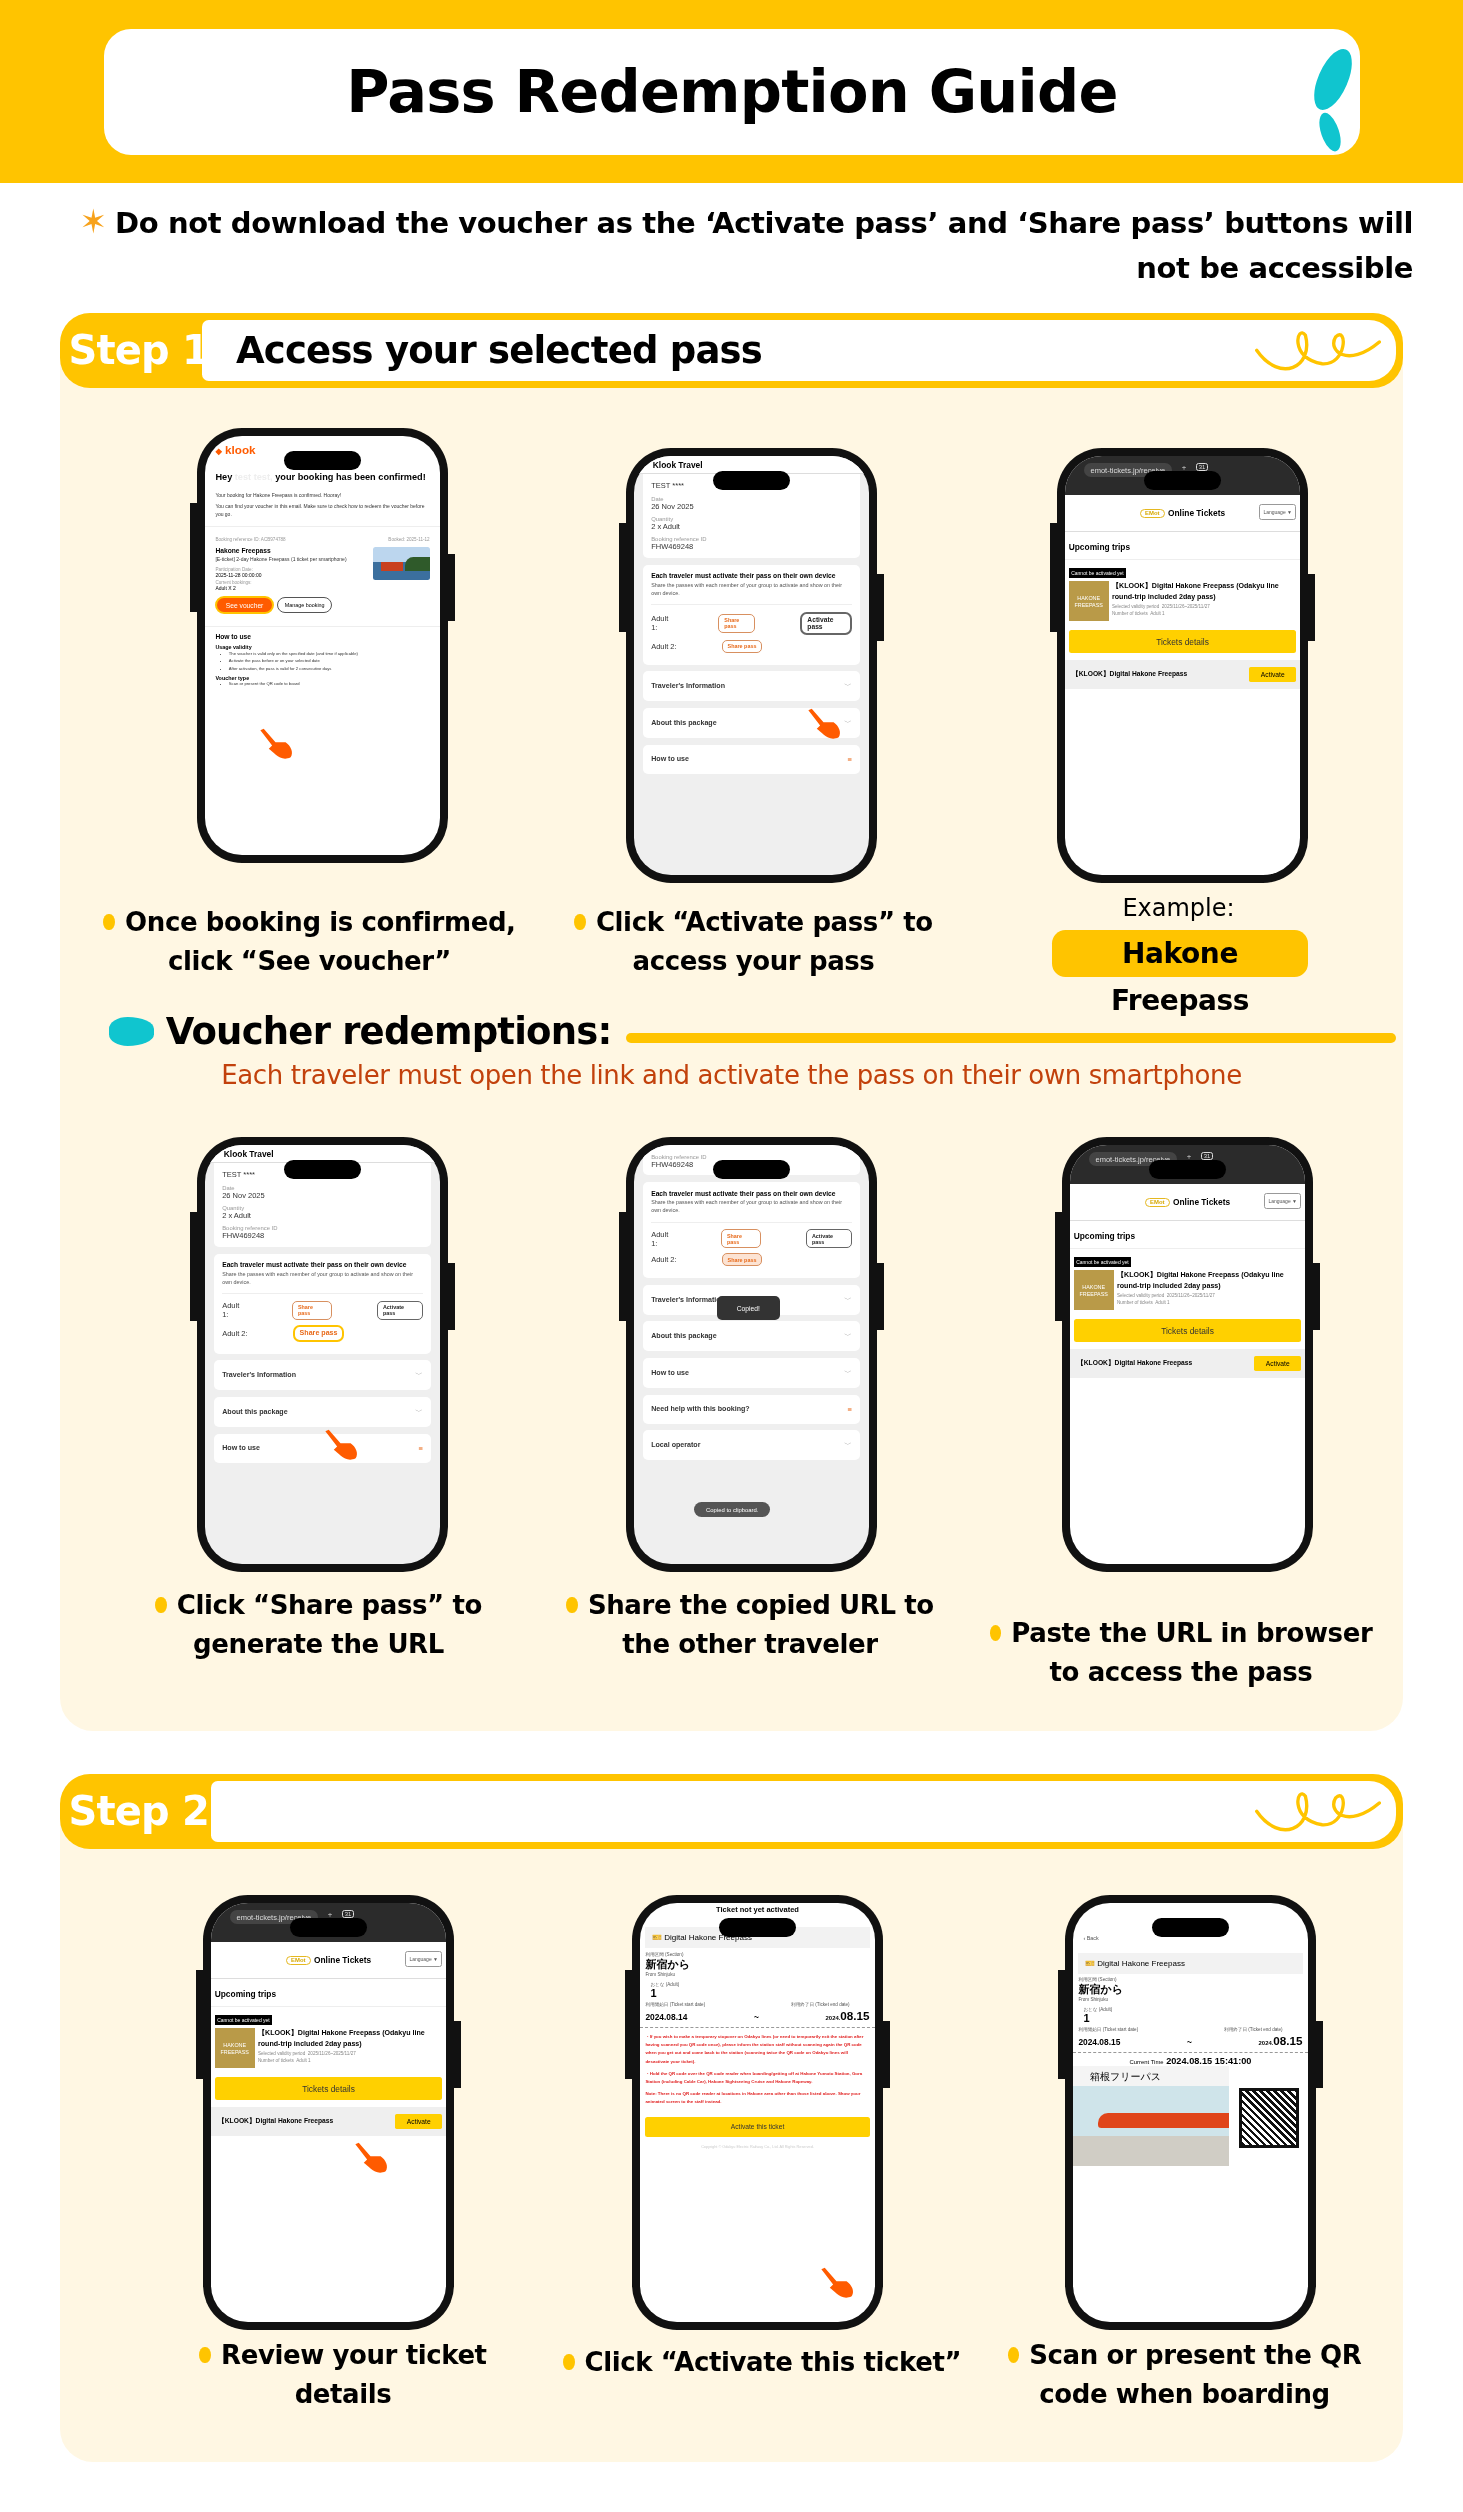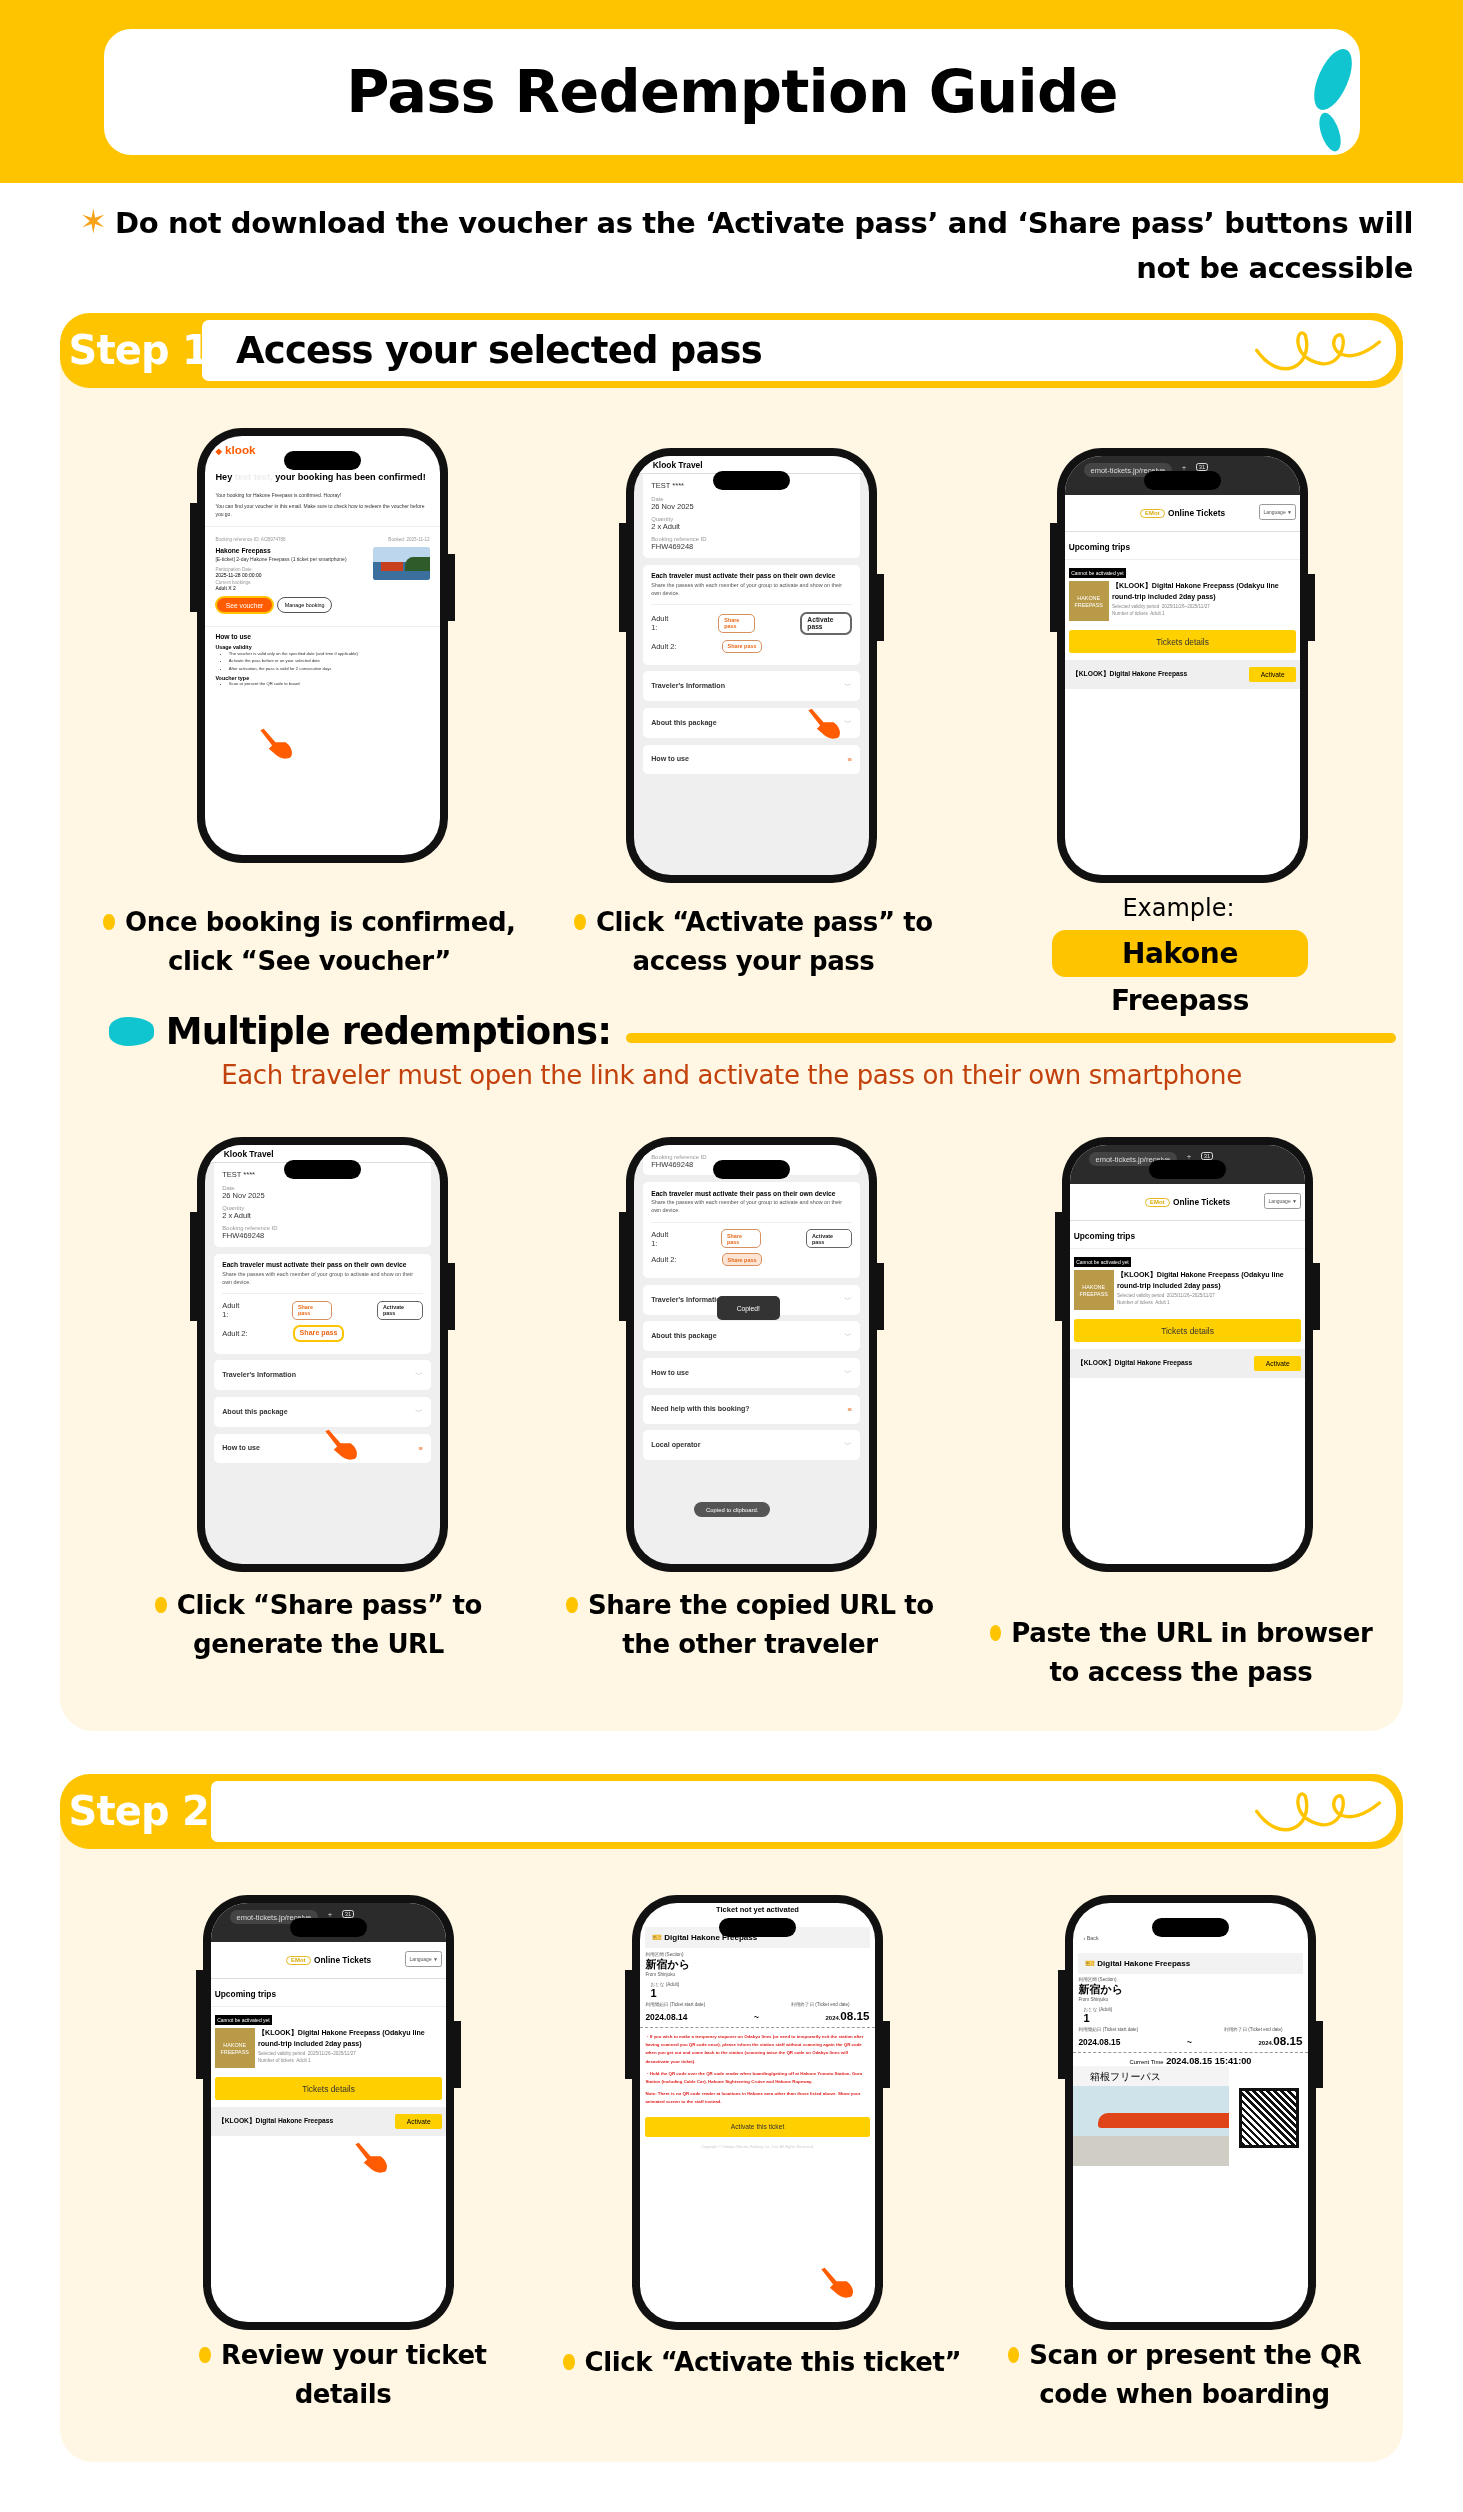--- a/index.html
+++ b/index.html
@@ -61,21 +61,21 @@
   .badge-black { display: inline-block; background: #000; color: #fff; font-size: 5px; padding: 1.7px 2.5px; margin: 8.4px 0 0 3.3px; }
   .trip { display: flex; padding: 2.5px 3.3px; gap: 3.3px; }
   .hk-img { width: 40px; height: 40px; background: #B99A48; color: #fff; font-size: 5.4px; line-height: 6.7px; text-align: center; padding-top: 14.2px; flex: none; }
   .trip-title { font-size: 7.1px; font-weight: bold; line-height: 11px; }
   .trip-meta { font-size: 4.6px; color: #888; margin-top: 1.7px; }
   .yellow-btn { background: #FFD000; border-radius: 2.5px; text-align: center; font-size: 8.4px; color: #333; padding: 6.7px 0; margin: 6.7px 3.3px; }
   .activate-row { background: #EFEFEF; display: flex; justify-content: space-between; align-items: center; padding: 6.7px 3.3px 6.7px 6.7px; font-size: 6.7px; font-weight: bold; }
   .activate-row .btn { background: #FFD000; font-weight: normal; padding: 4.2px 11.7px; font-size: 6.7px; border-radius: 1.7px; }
 
   
-  .tk-head { background: #F2F2F2; margin: 0 5px; padding: 5.9px 6.7px; font-size: 8px; font-weight: bold; }
+  .tk-head { background: #F2F2F2; margin: 0 5px; padding: 5.9px 6.7px; font-size: 8px; font-weight: normal; }
   .tk-label { font-size: 4.6px; color: #555; padding: 3.3px 5px 0 5px; }
   .tk-big { font-size: 11px; font-weight: bold; padding: 0 5px; }
   .tk-dates { display: flex; justify-content: space-between; padding: 1.7px 5px; font-weight: bold; font-size: 8.4px; align-items: baseline; }
   .dashed { border-top: 0.8px dashed #999; margin: 3.3px 0; }
   .red-note { color: #E01C1C; font-size: 4.4px; font-weight: bold; line-height: 8.4px; padding: 1.7px 5px; }
 
   
   .caption { position: absolute; text-align: center; font-family: "DejaVu Sans", sans-serif; font-weight: bold; font-size: 26px; line-height: 39px; letter-spacing: -0.4px; color: #000; }
   .caption .dot { display: inline-block; width: 11.7px; height: 16.7px; background: #FFC400; border-radius: 50%; margin-right: 10px; vertical-align: 0.8px; }
   .caption b { font-weight: bold; }
@@ -242,21 +242,21 @@
   </div>
 </div>
 
 <div class="caption" style="left:92px; top:903px; width:435px;"><span class="dot"></span><span>Once booking is confirmed, click </span><b>“See voucher”</b></div>
 <div class="caption" style="left:544px; top:903px; width:419px;text-align:center;"><span class="dot"></span><span>Click </span><b>“Activate pass”</b><span> to access your pass</span></div>
 <div class="example-label">Example:</div>
 <div class="example-badge">Hakone Freepass</div>
 
 <div class="multi-title">
     <span class="multi-leaf"></span>
-    <span>Multiple redemptions:</span>
+    <span>Voucher redemptions:</span>
   </div>
 <div class="multi-line"></div>
 <div class="multi-sub">Each traveler must open the link and activate the pass on their own smartphone</div>
 
 <div class="phone" style="left:197px; top:1137px;">
   <div class="screen s-gray">
     <div class="notch"></div>
     <div style="background:#fff; padding:3.3px 8.4px 3.3px 18.4px; font-size:8.4px; font-weight:bold; border-bottom:0.8px solid #ddd;">Klook Travel</div>
     <div class="card" style="margin-top:0; border-radius:0 0 5px 5px;">
       <div class="small">TEST ****</div>

